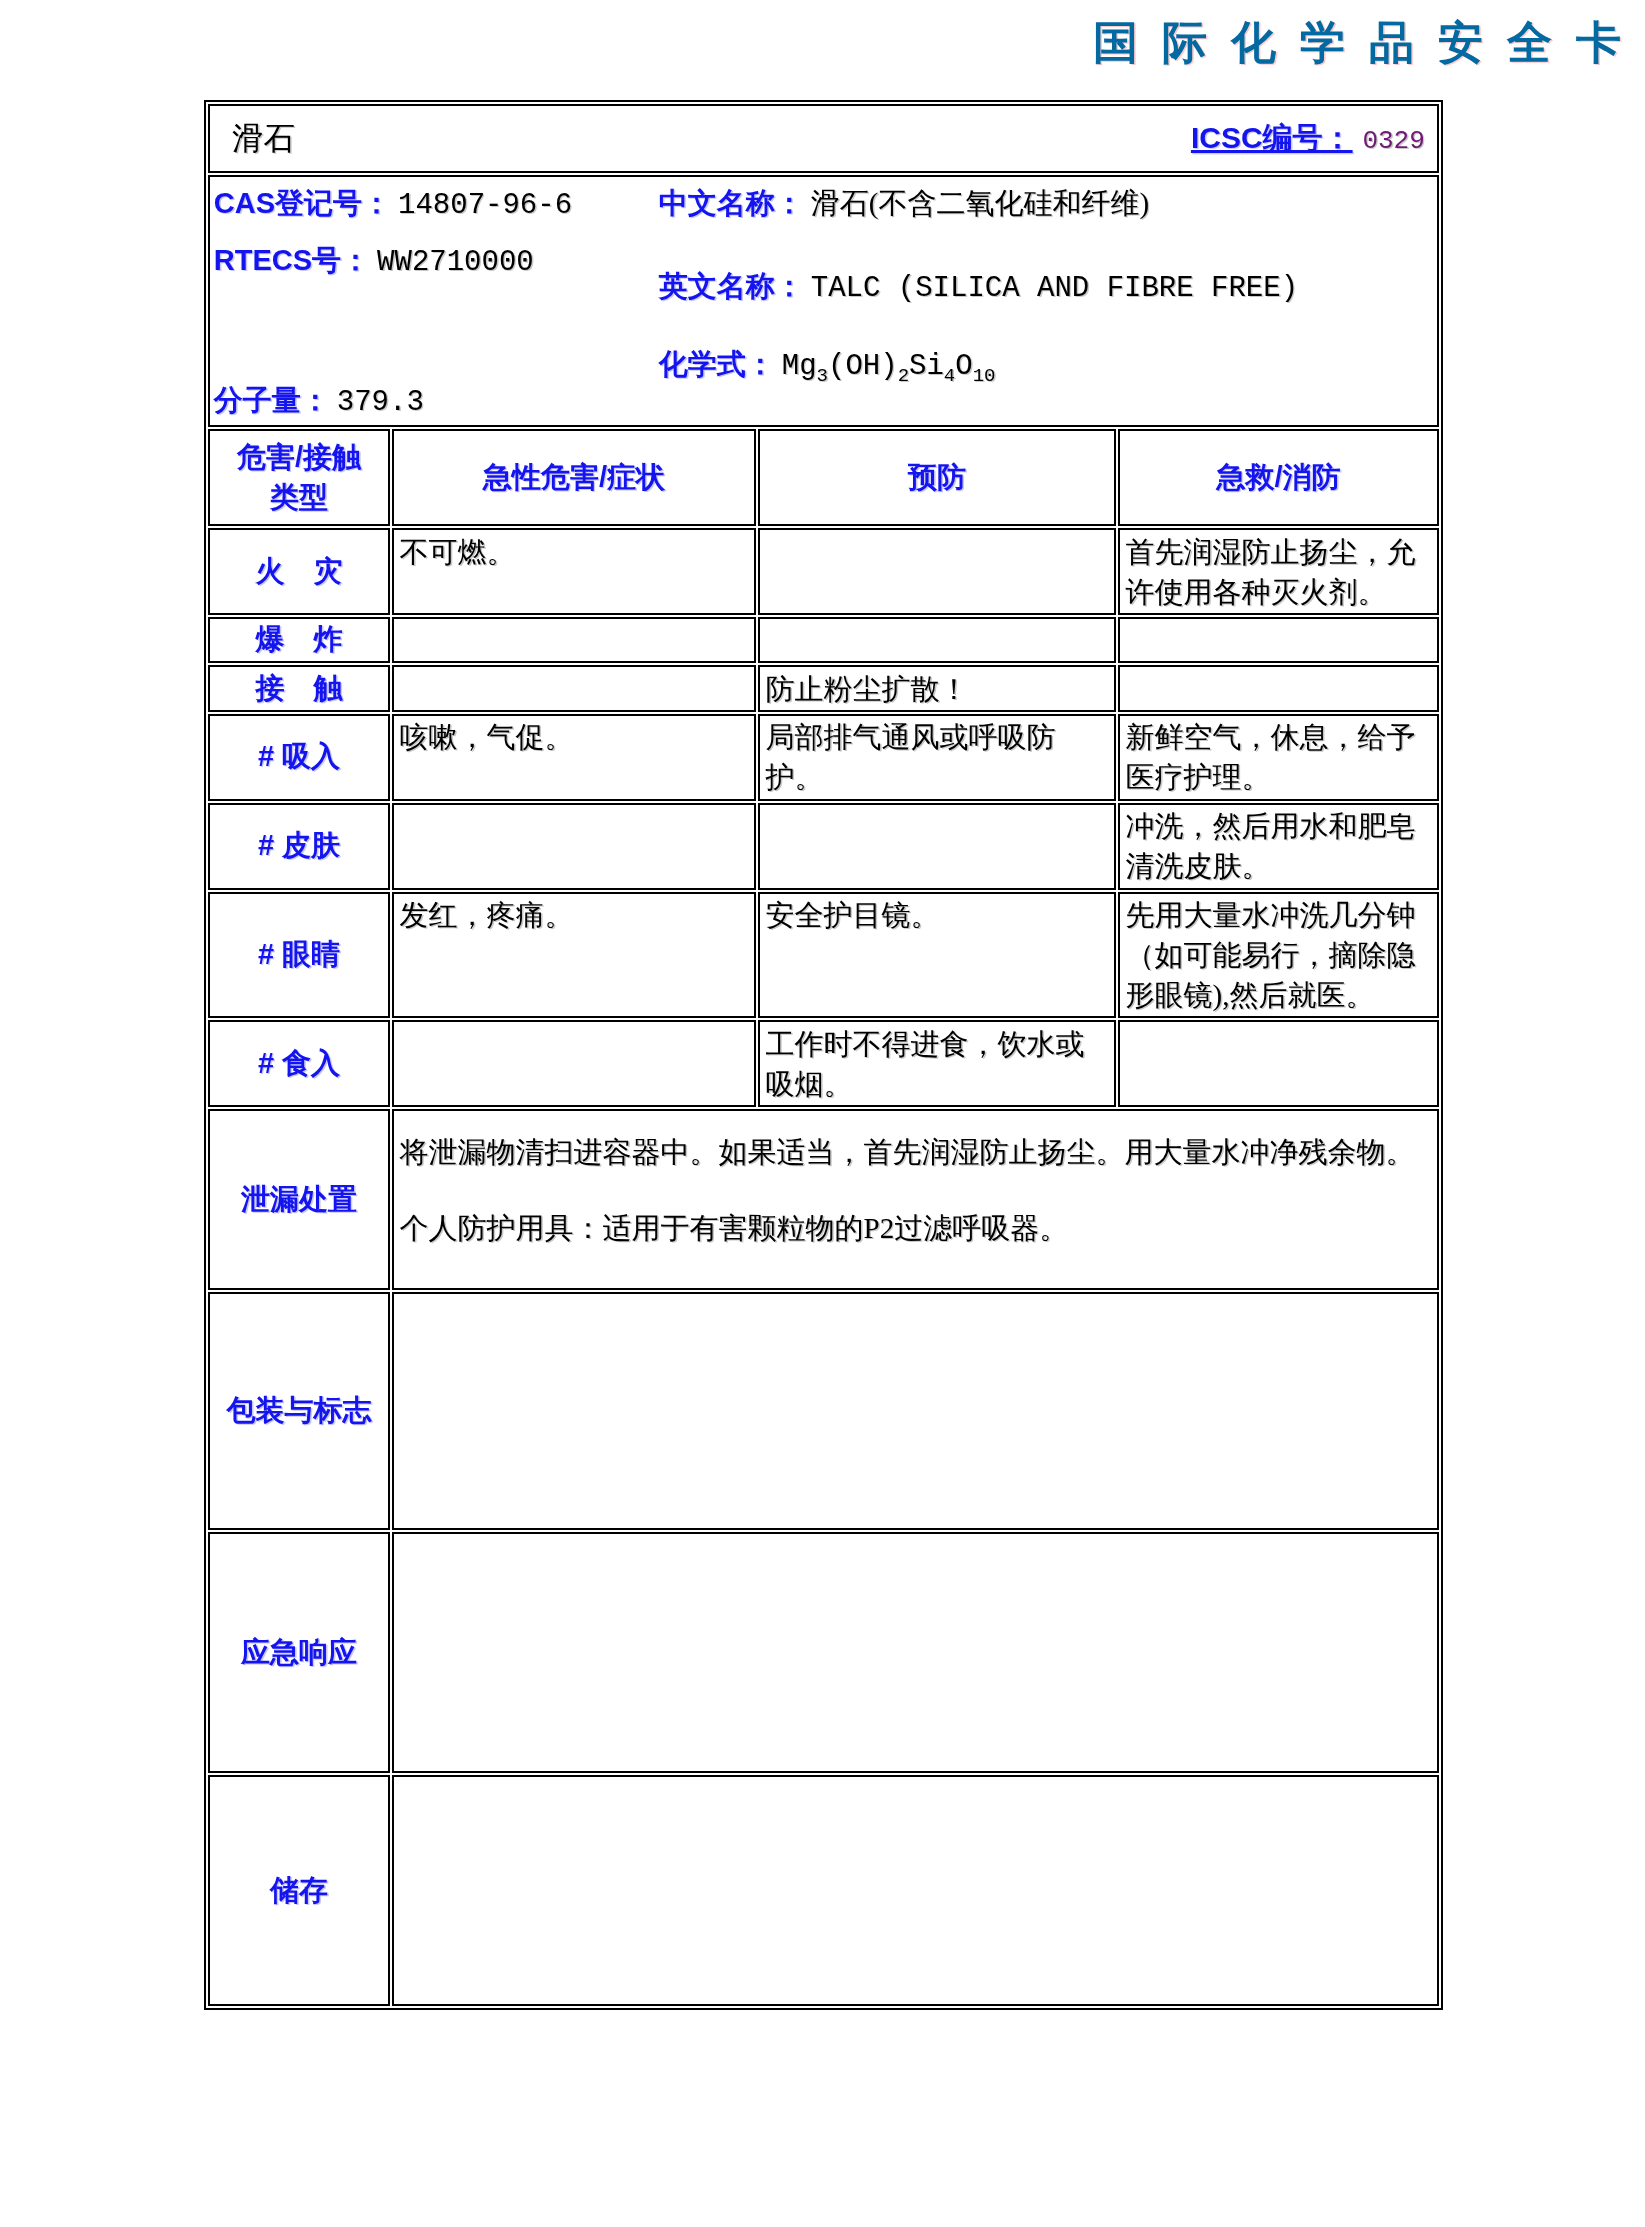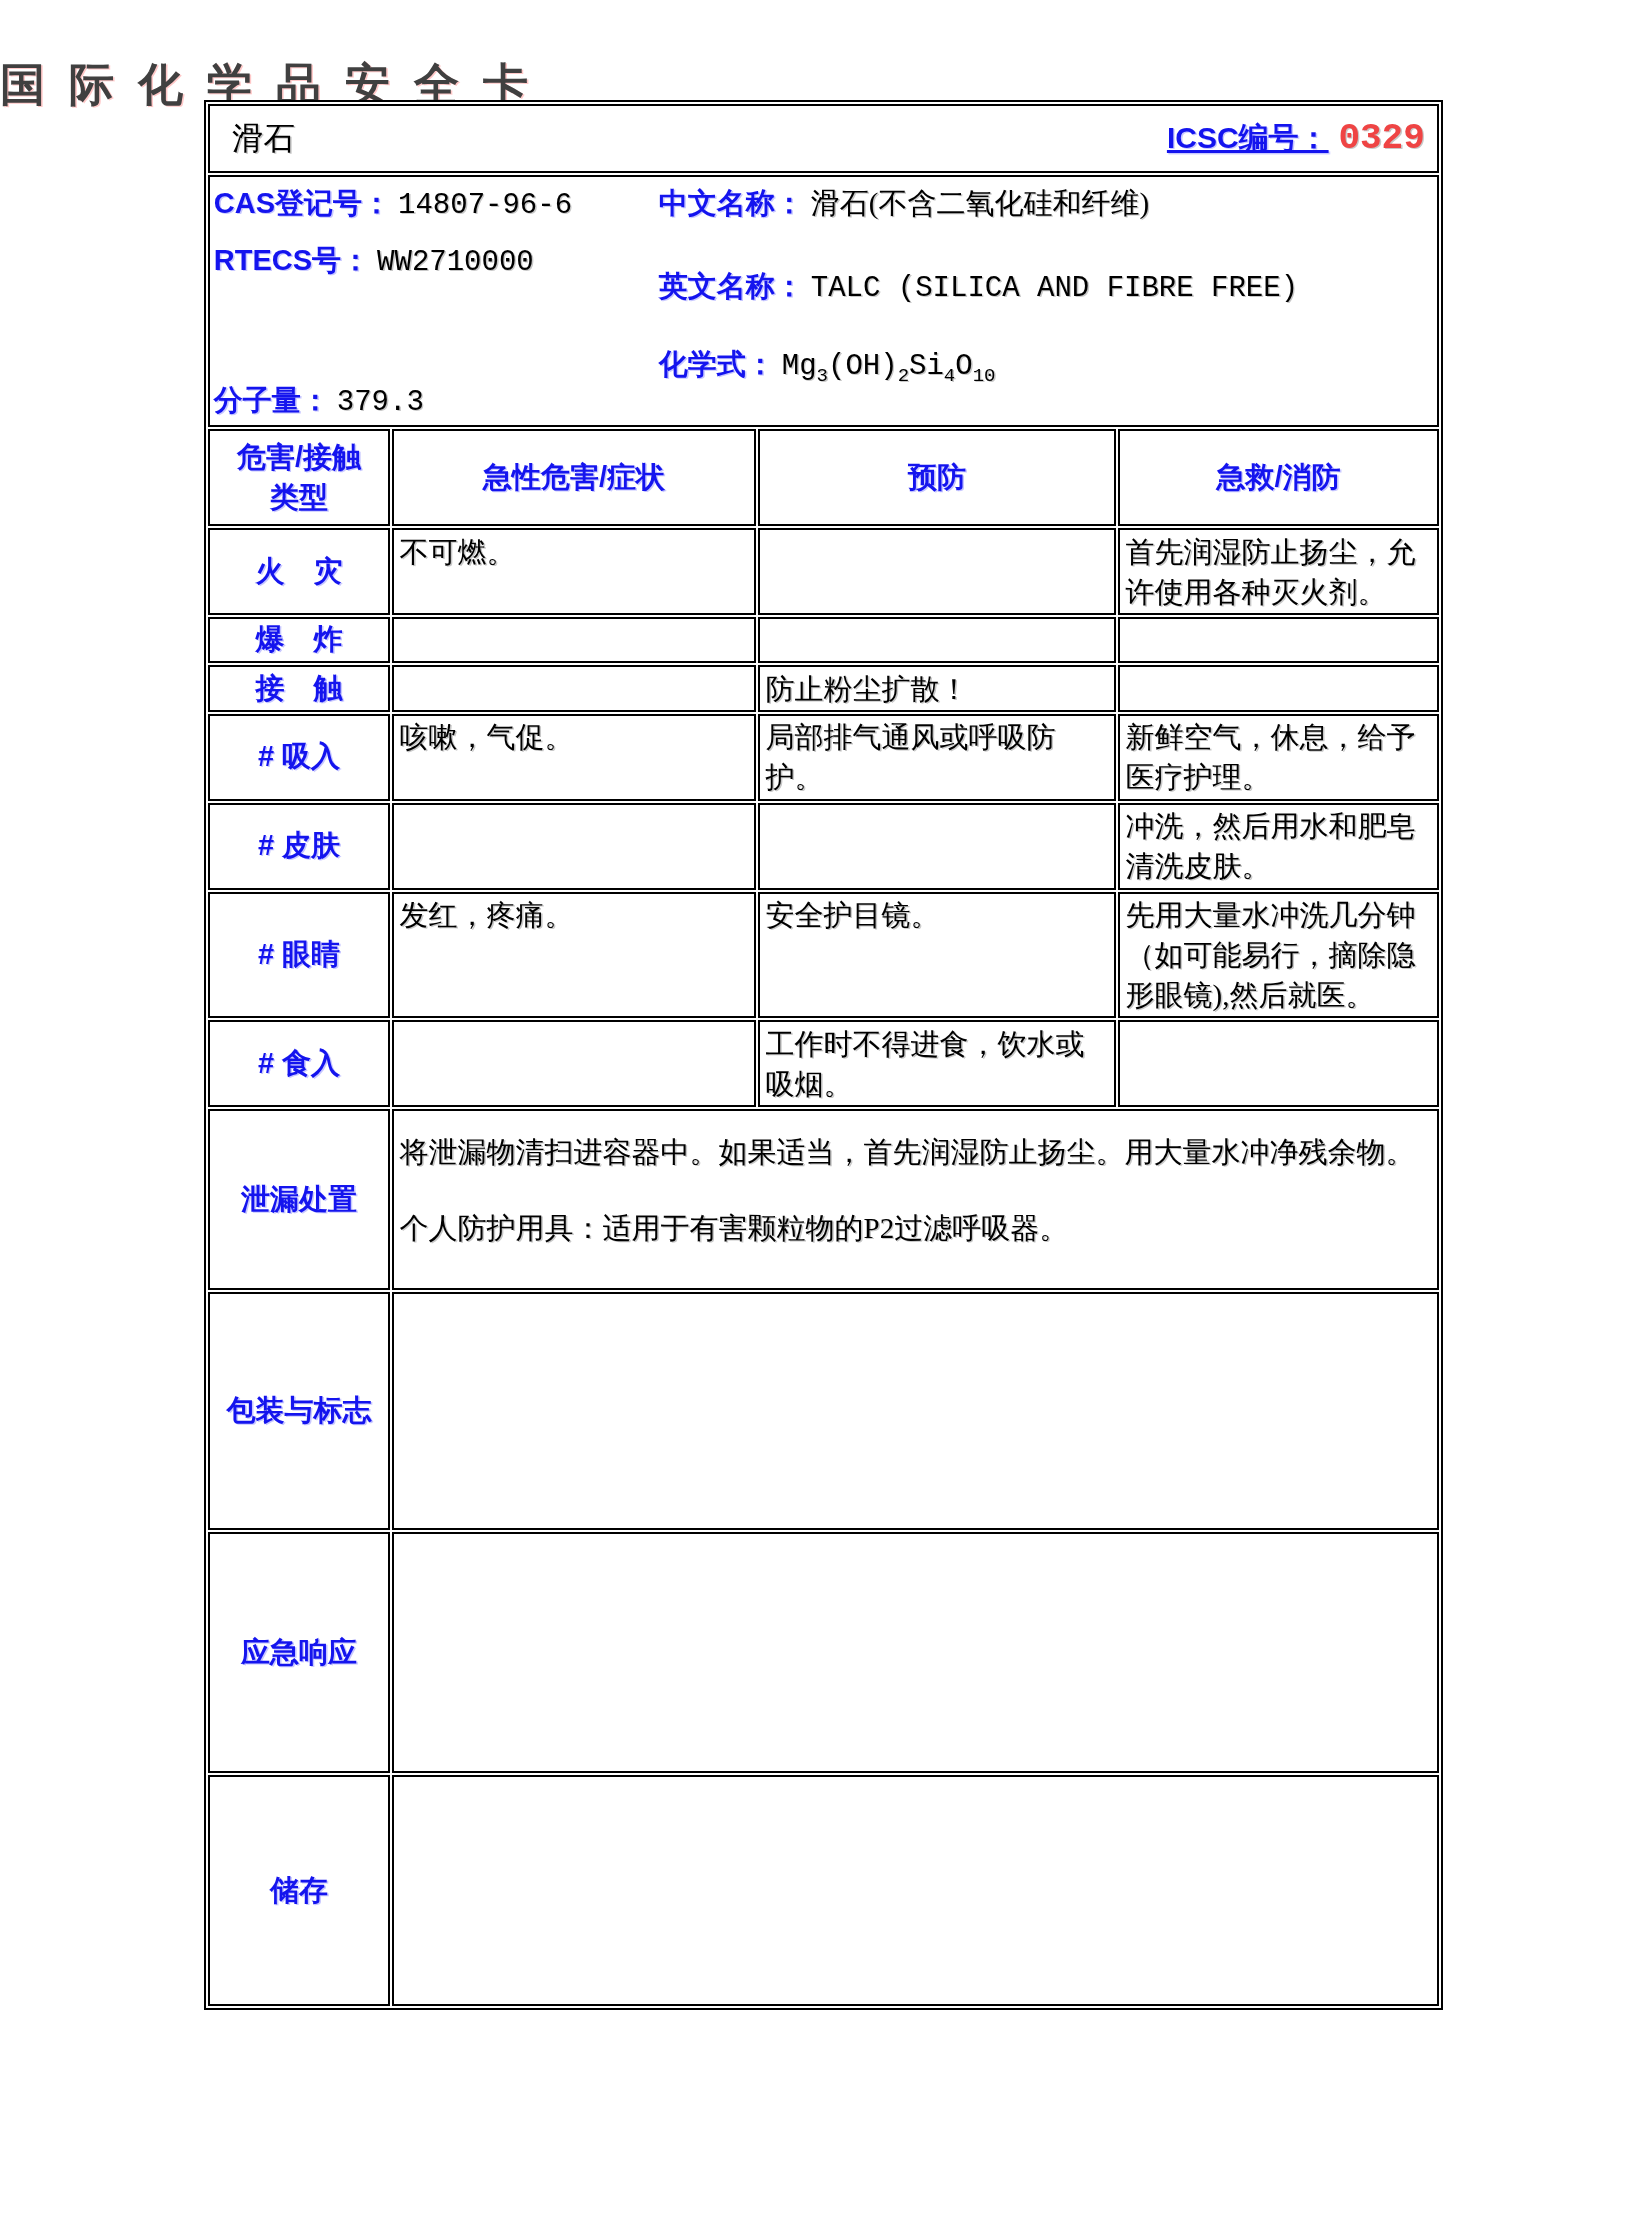--- a/index.html
+++ b/index.html
@@ -14,29 +14,28 @@
     overflow: hidden;
     font-family: "Liberation Sans", sans-serif;
   }
 
   
   .page-title {
     position: absolute;
     top: 12.6px;
     left: 0;
     width: 100%;
-    text-align: left;
-    color: #404040;
+    text-align: right;
+    color: #0369a1;
     font-size: 45px;
     font-weight: bold;
     letter-spacing: 24px;
     font-family: "Liberation Serif", serif;
     text-shadow: 1.4px 1.4px 0 #ffc8c8;
     white-space: nowrap;
-    margin-top: 42px;
   }
 
   
   .card {
     position: absolute;
     left: 204px;
     top: 100px;
     width: 1239px;
   }
   table.icsc {
@@ -88,25 +87,24 @@
   }
   .substance {
     font-family: "Liberation Serif", serif;
     font-size: 31.5px;
     color: #000;
     text-shadow: 1.4px 1.4px 0 #c8c8c8;
   }
   .icsc-no-label { font-size: 30px; text-decoration: underline; }
   .icsc-no-value {
     font-family: "Liberation Mono", "DejaVu Sans Mono", monospace;
-    font-size: 36px;
-    color: #ef4444;
+    font-size: 26px;
+    color: #701a75;
     margin-left: 9.8px;
     text-shadow: 1.4px 1.4px 0 #c8c8c8;
-    font-weight: bold;
   }
 
   
   .ids-grid {
     display: grid;
     grid-template-columns: 445px auto;
     padding: 0 0 0 2.8px;
   }
   .ids-grid .line { line-height: 36px; white-space: nowrap; }
   .lbl { font-size: 29px; }

